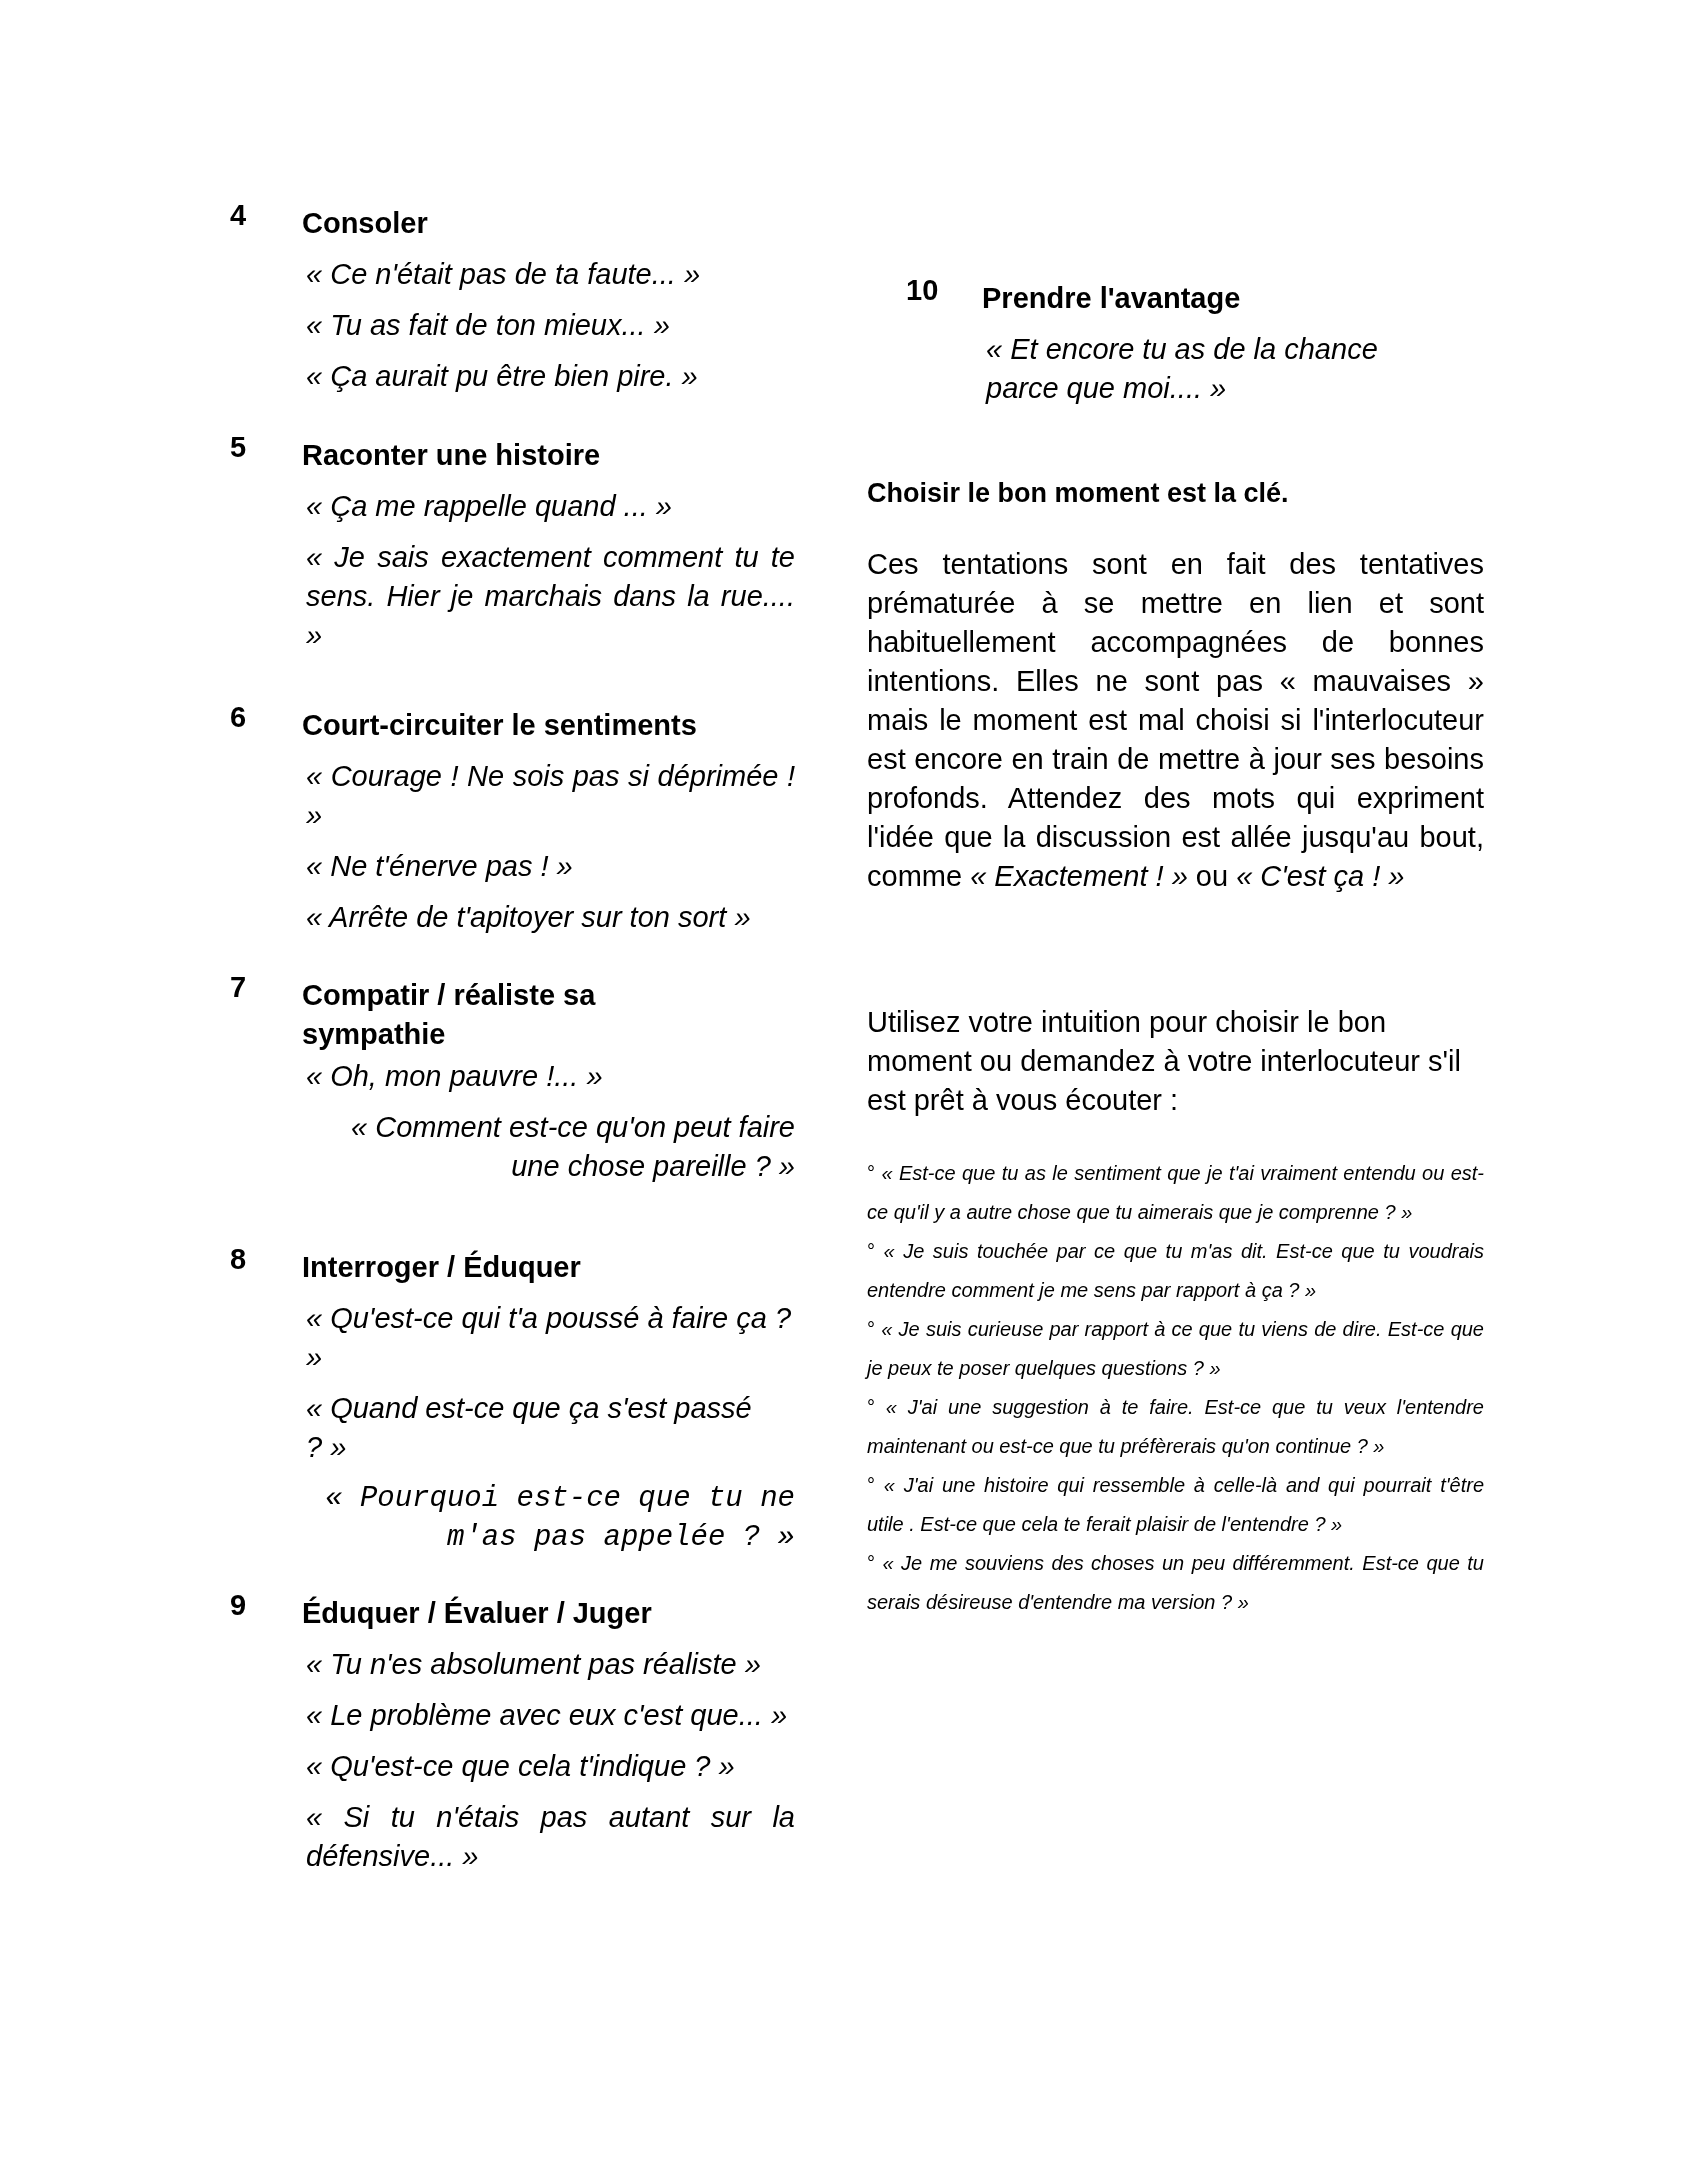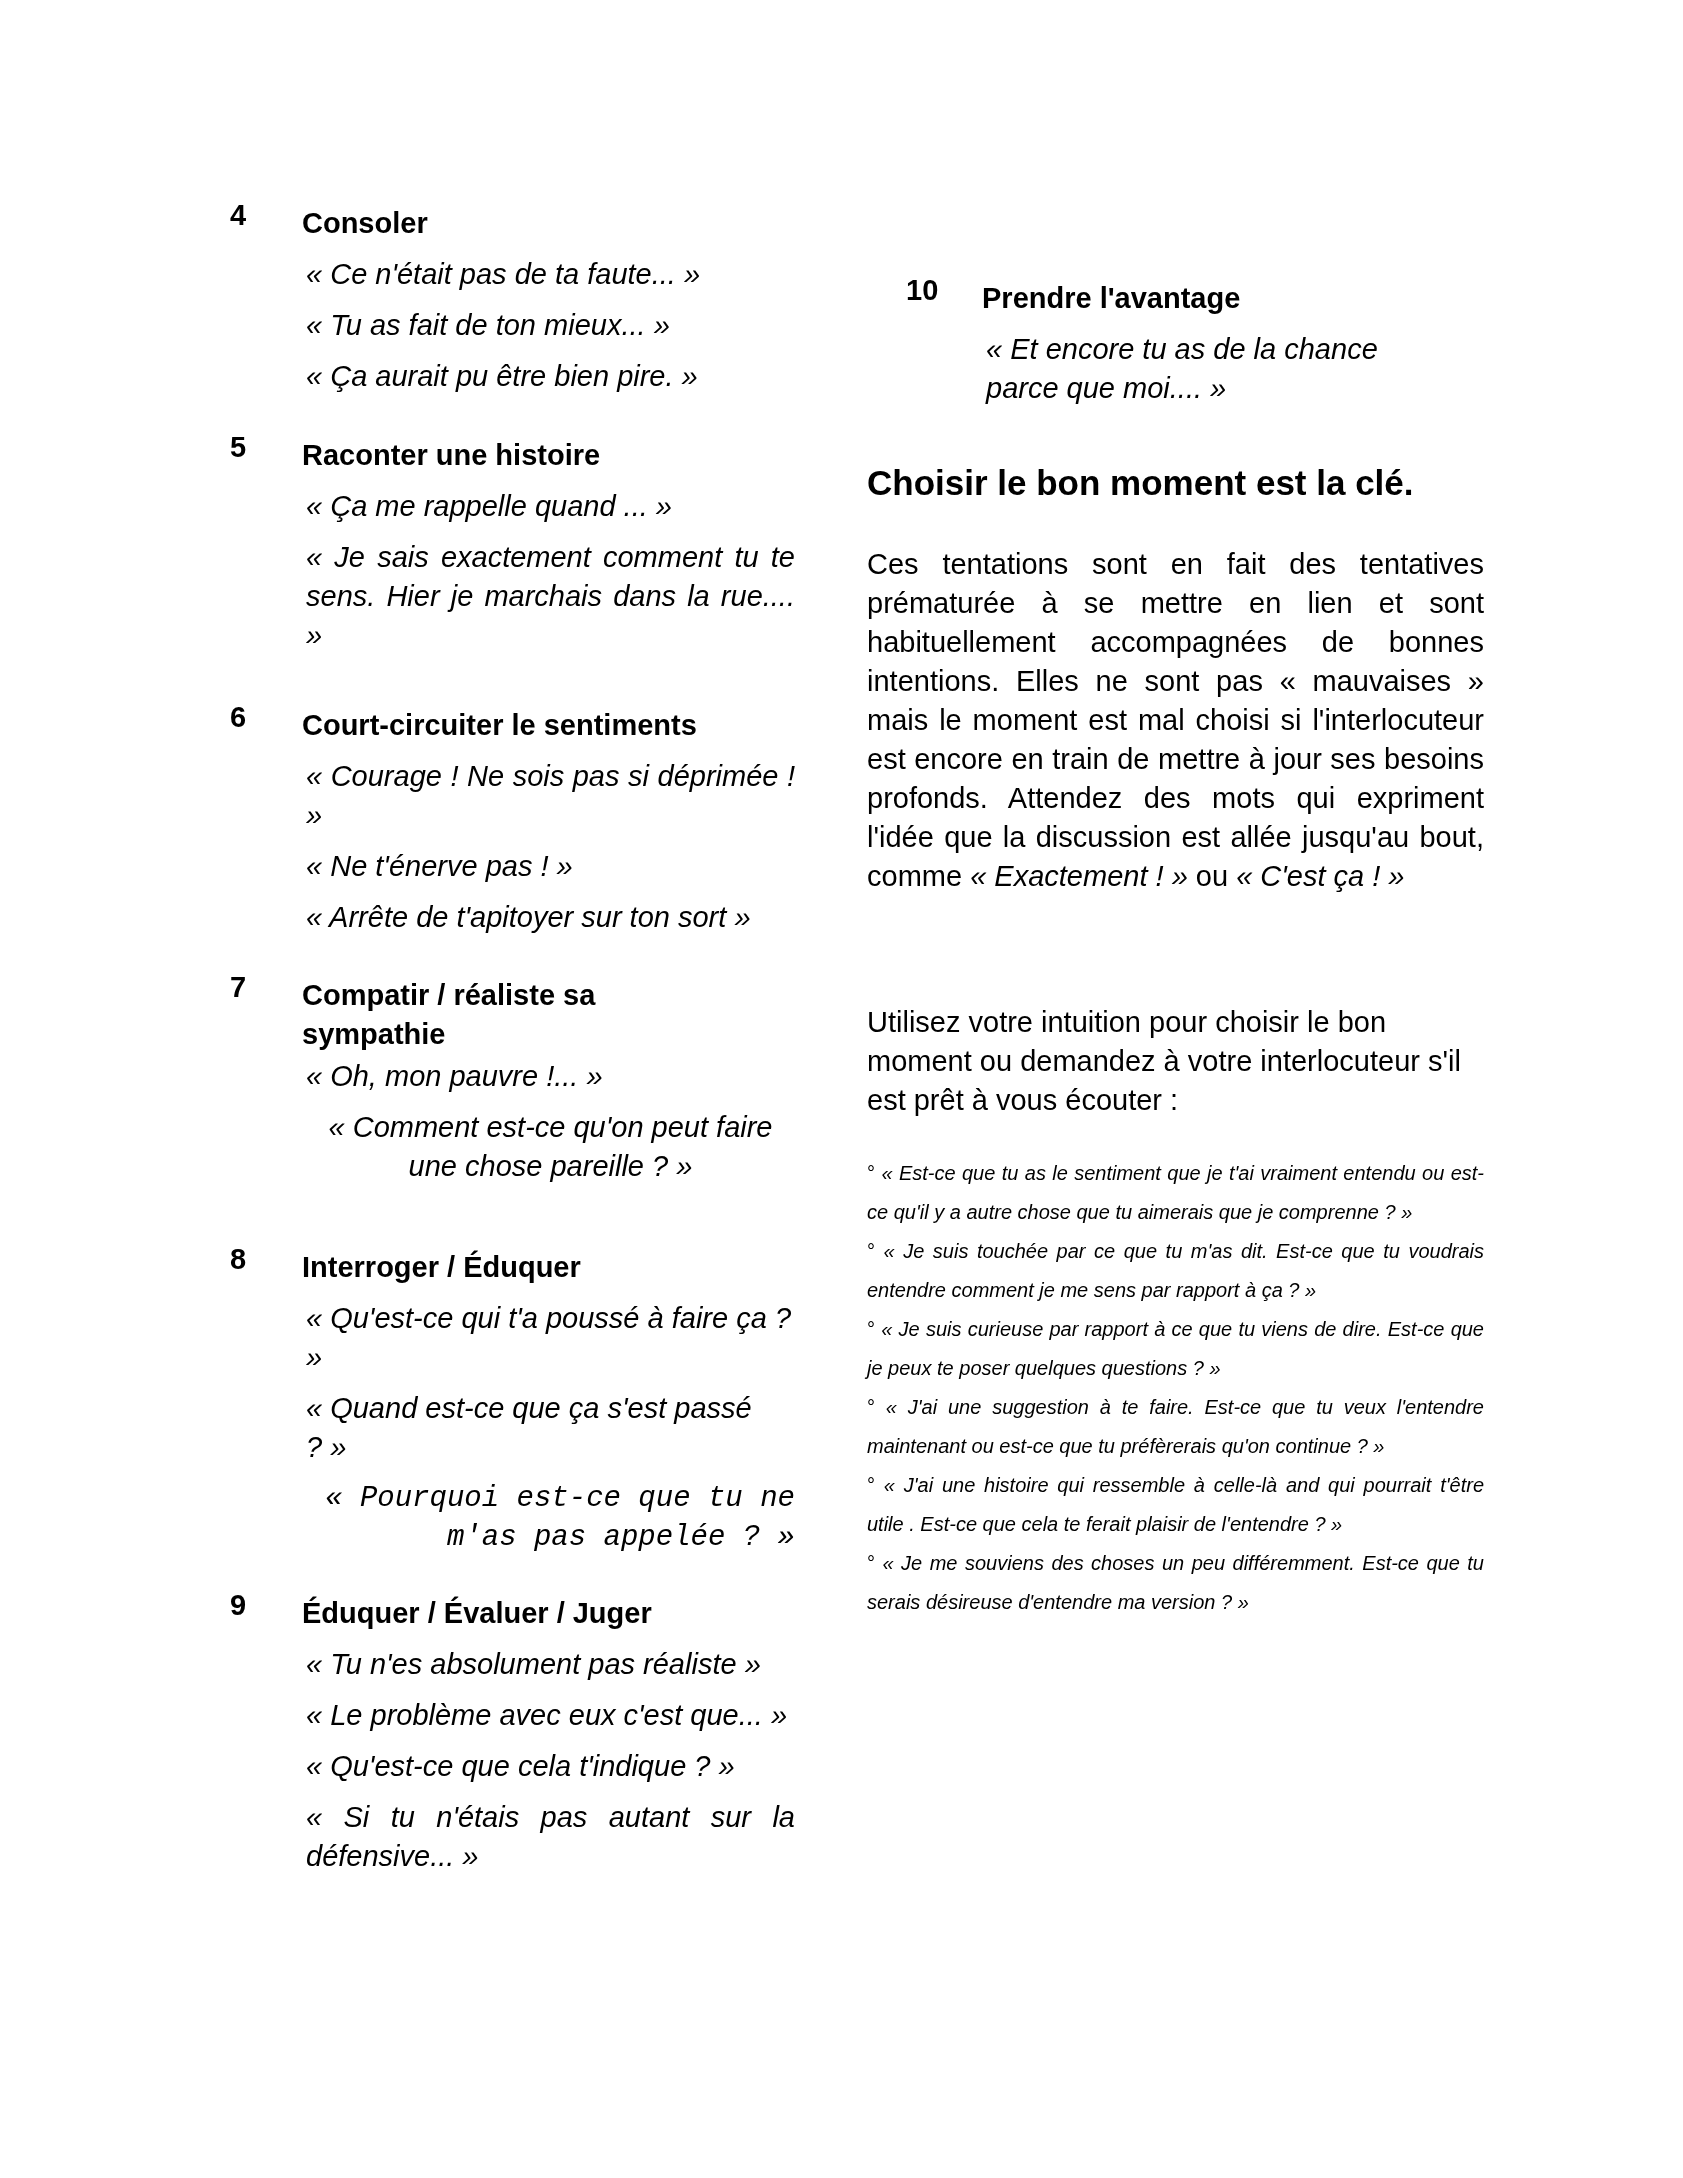--- a/index.html
+++ b/index.html
@@ -4,22 +4,22 @@
 <style>
   html, body { margin: 0; padding: 0; background: #ffffff; }
   body { width: 1683px; height: 2178px; position: relative; overflow: hidden;
          font-family: "Liberation Sans", sans-serif; color: #000; }
   .page { position: absolute; inset: 0; }
   .item { position: absolute; }
   .num { position: absolute; left: 0; top: 0; font-weight: bold; font-size: 29px; line-height: 39px; }
   .body { position: absolute; top: 0; }
   .heading { font-weight: bold; font-size: 29px; line-height: 39px; margin: 8px; }
   .quote { font-style: italic; font-size: 29px; line-height: 39px; margin: 12px; text-align: justify; }
-  .section-title { position: absolute; left: 867px; top: 461px; width: 634px;
-                   font-weight: bold; font-size: 35px; line-height: 44px; margin: 0; }
+  .section-title { position: absolute; left: 867px; top: 471px; width: 634px;
+                   font-weight: bold; font-size: 27px; line-height: 44px; margin: 0; }
   .para { position: absolute; left: 867px; width: 617px; font-size: 29px; line-height: 39px;
           margin: 0; text-align: justify; }
   .para em { font-style: italic; }
   .bullets { position: absolute; left: 867px; top: 1154px; width: 617px; margin: 0; padding: 0; list-style: none; }
   .bullets li { font-style: italic; font-size: 20px; line-height: 39px; text-align: justify; }
   .bullet-mark { font-style: normal; }
 </style>
 </head>
 <body>
 
@@ -54,21 +54,21 @@
     </div>
   </div>
 
   <div class="item" style="left:230px; top:968px; width:584px;">
     <div class="num">7</div>
     <div class="body" style="left:64px; width:396px;">
       <p class="heading">Compatir / réaliste sa sympathie</p>
     </div>
     <div class="body" style="left:64px; top:77px; width:513px;">
       <p class="quote">« Oh, mon pauvre !... »</p>
-      <p class="quote" style="text-align:center;">« Comment est-ce qu'on peut faire une chose pareille ? »</p>
+      <p class="quote" style="text-align:right;">« Comment est-ce qu'on peut faire une chose pareille ? »</p>
     </div>
   </div>
 
   <div class="item" style="left:230px; top:1240px; width:584px;">
     <div class="num">8</div>
     <div class="body" style="left:64px; width:513px;">
       <p class="heading">Interroger / Éduquer</p>
       <p class="quote" style="text-align:left;">« Qu'est-ce qui t'a poussé à faire ça ? »</p>
       <p class="quote" style="text-align:left; width:455px;">« Quand est-ce que ça s'est passé ? »</p>
       <p class="quote" style="text-align:right;font-family:Liberation Mono, monospace;">« Pourquoi est-ce que tu ne m'as pas appelée ? »</p>

